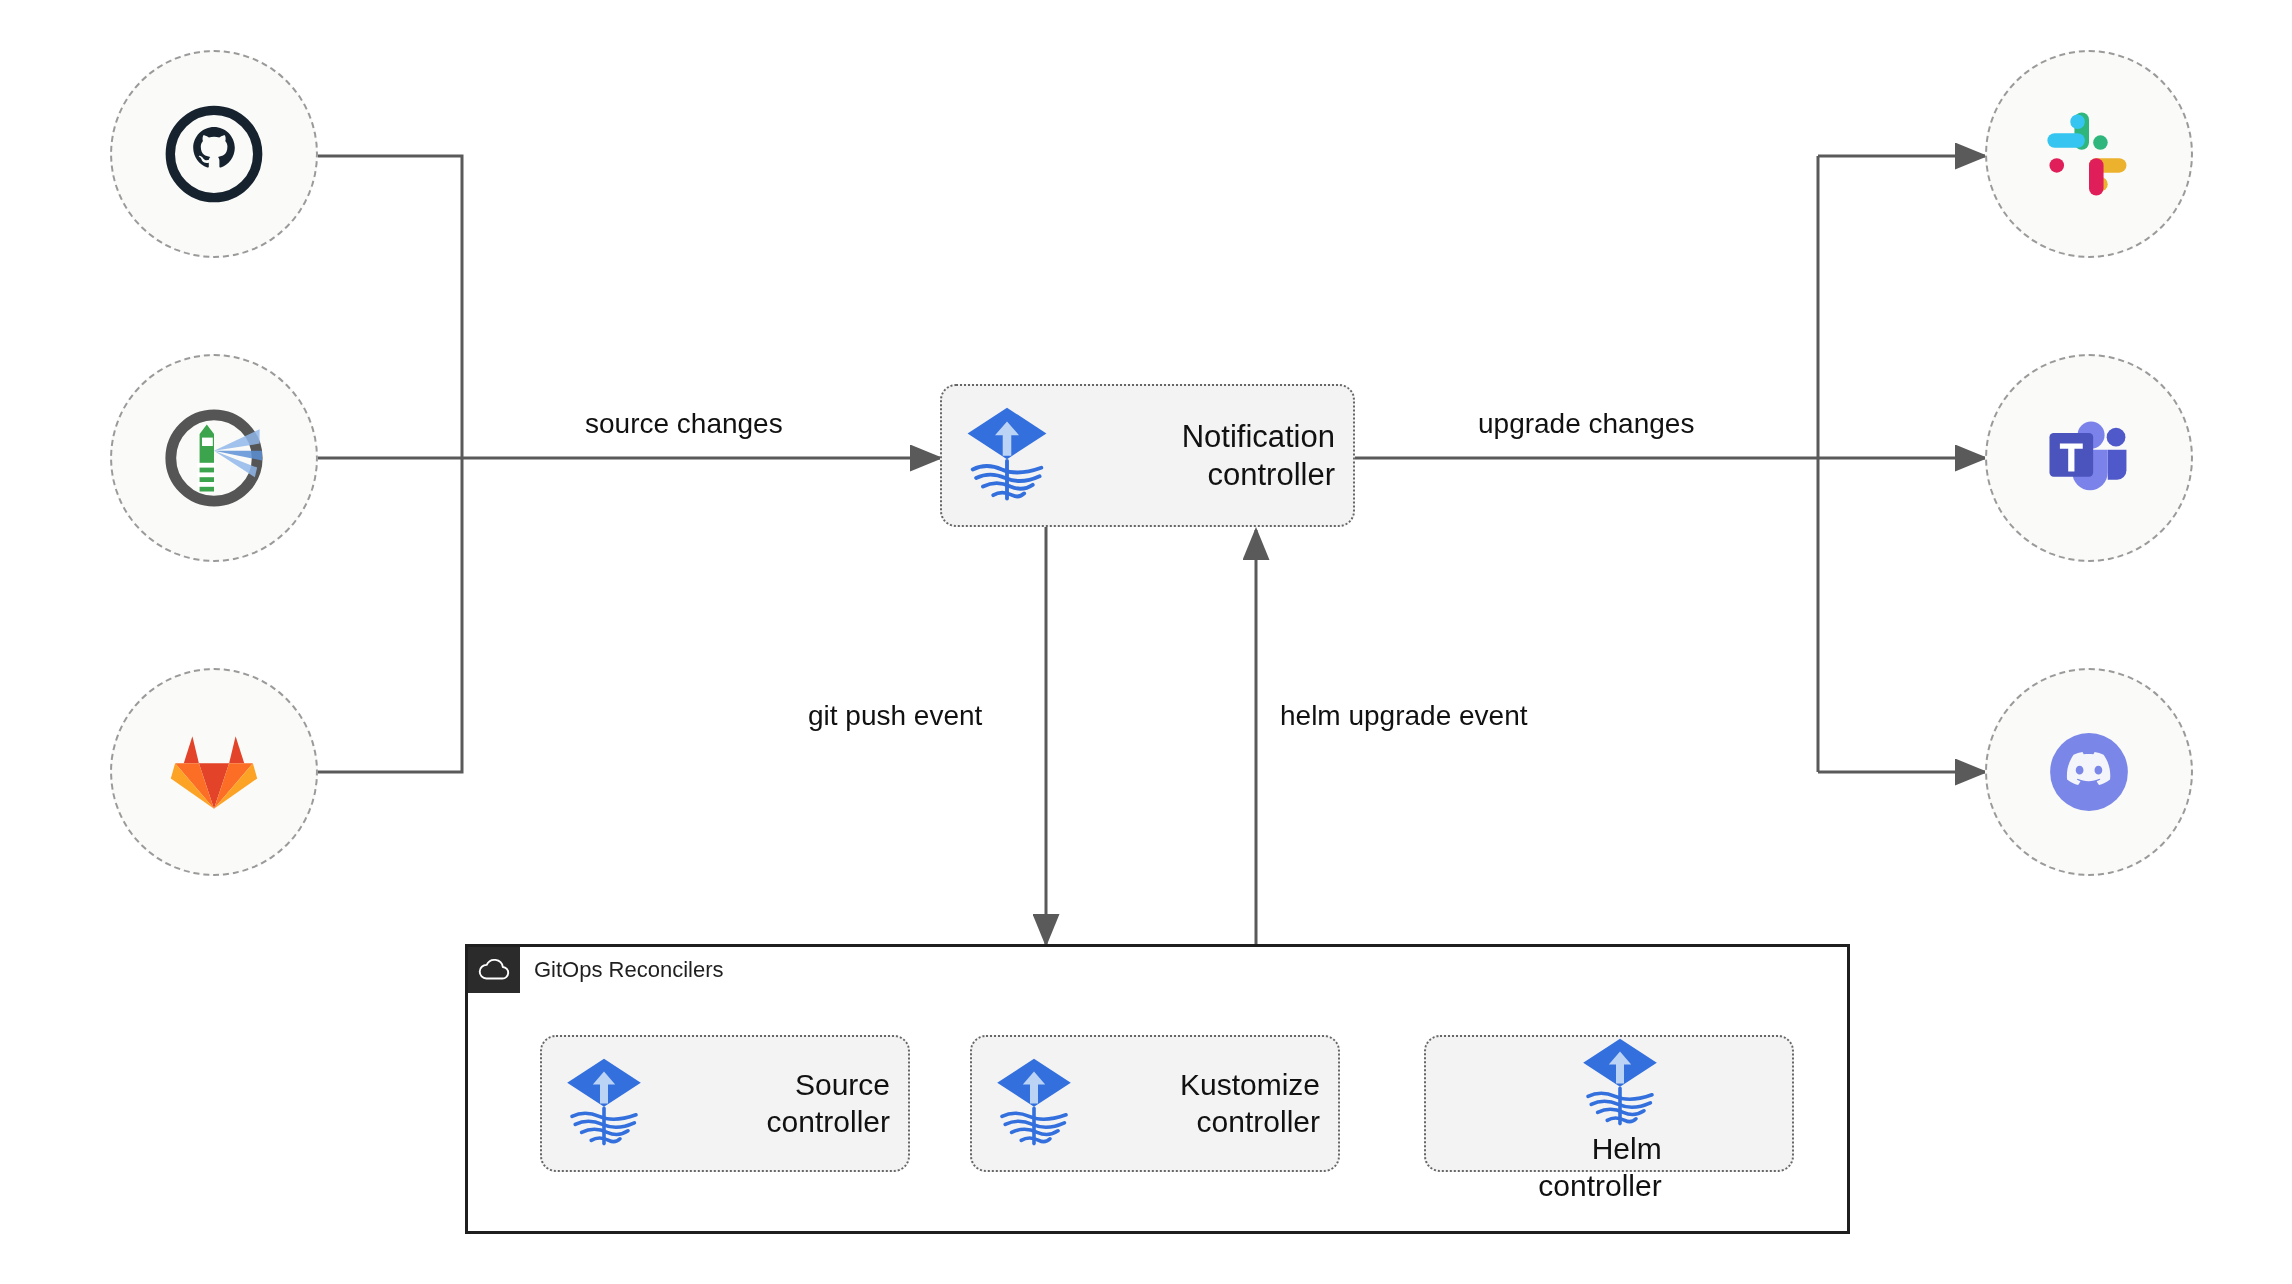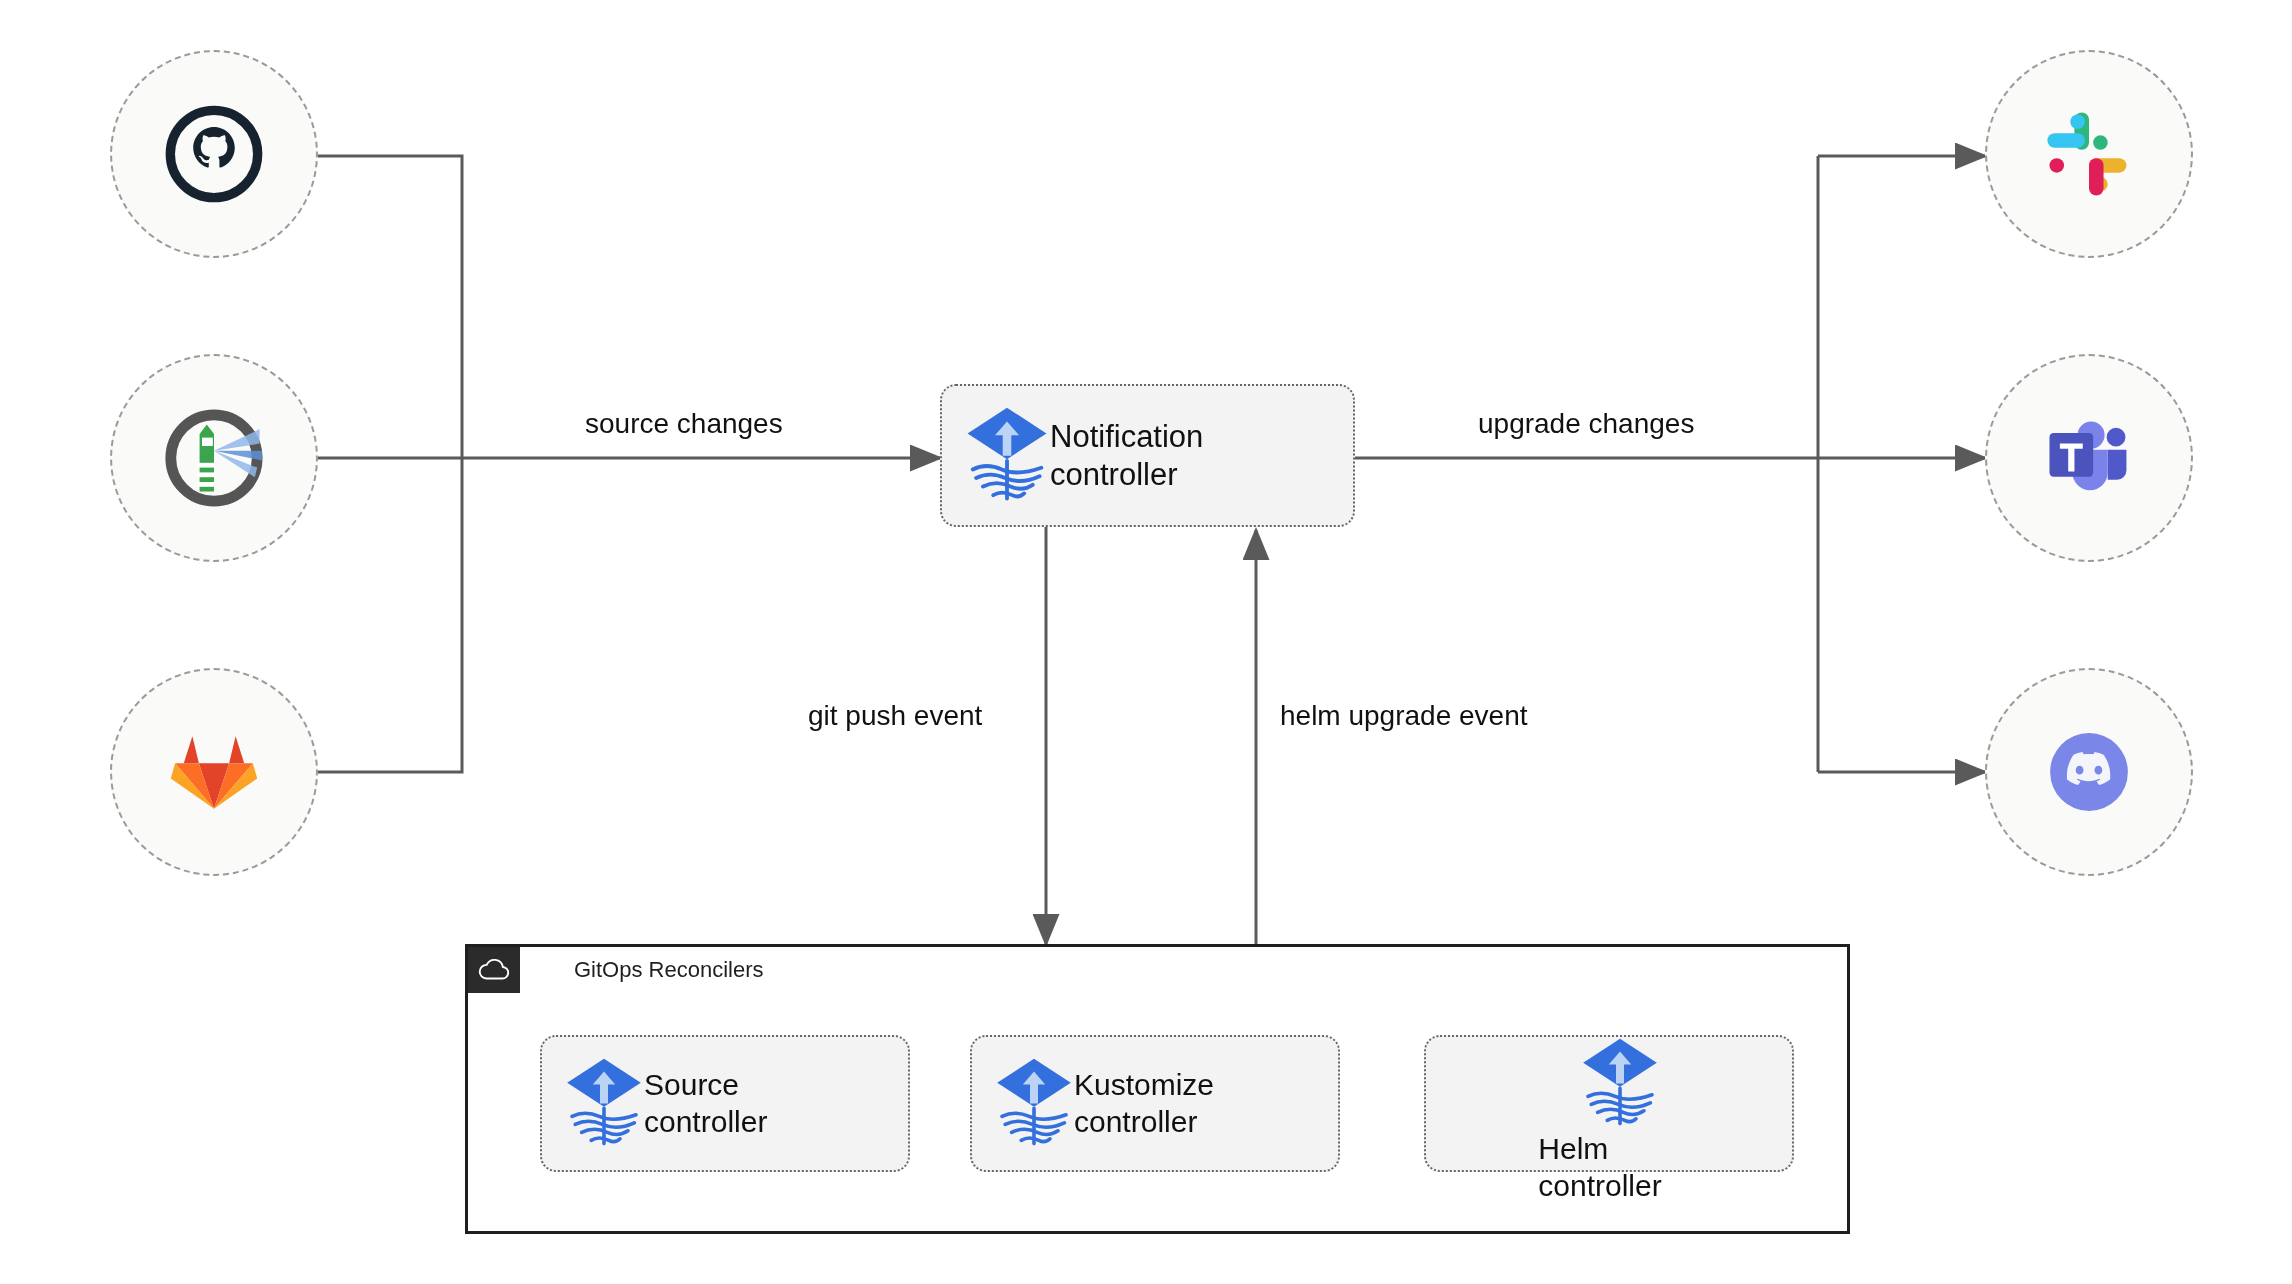--- a/index.html
+++ b/index.html
@@ -25,21 +25,21 @@
   .ctrl-box {
     position: absolute;
     background: #f3f3f3;
     border: 2px dotted #666;
     border-radius: 16px;
     display: flex; align-items: center;
   }
   .ctrl-logo { flex: 0 0 auto; margin-left: 22px; }
   .ctrl-label {
     flex: 1 1 auto;
-    text-align: left;
+    text-align: right;
     color: #111;
     line-height: 1.22;
     padding-right: 18px;
     white-space: pre-line;
   }
 
   
   .group-box {
     position: absolute;
     border: 3px solid #1f1f1f;
@@ -48,21 +48,21 @@
   .group-tab {
     position: absolute; left: 0; top: 0;
     width: 52px; height: 46px;
     background: #2b2b2b;
     display: flex; align-items: center; justify-content: center;
   }
   .group-title {
     position: absolute;
     left: 66px; top: 0; height: 46px;
     display: flex; align-items: center;
-    font-size: 22px; color: #1f1f1f; margin-left: 40px;
+    font-size: 22px; color: #1f1f1f;
   }
 
   
   .edge-label {
     position: absolute;
     font-size: 28px;
     color: #111;
     white-space: nowrap;
   }
 

